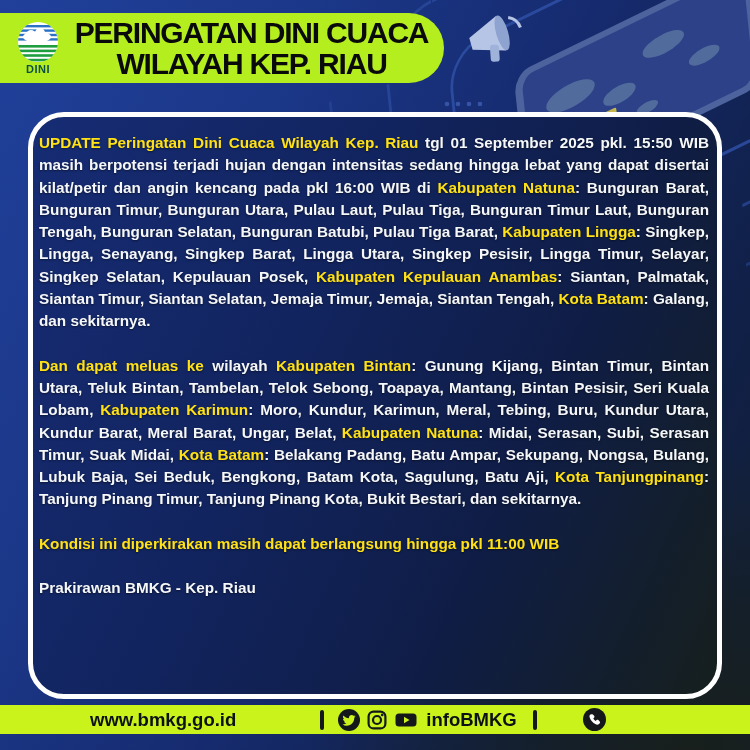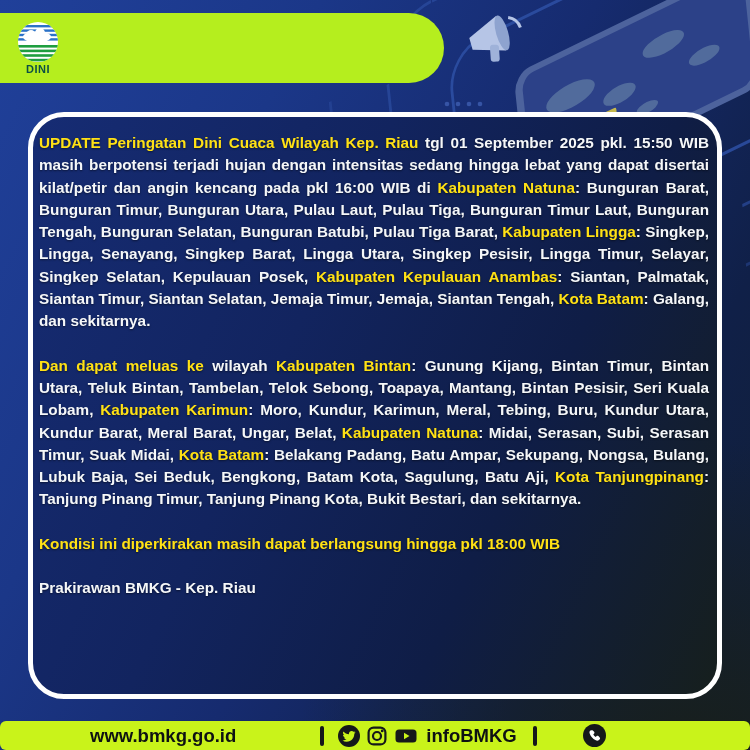--- a/index.html
+++ b/index.html
@@ -43,24 +43,24 @@
     margin:0 0 22px 0;
     font-size:15.3px;line-height:22.3px;font-weight:bold;color:#f5f7f9;
     text-align:justify;text-shadow:0 1px 2px rgba(0,0,0,.5);
   }
   .panel .hl{color:var(--yellow-text);}
   .panel .yellow-line{color:var(--yellow-text);text-align:left;}
   .panel .credit{text-align:left;}
 
   
   .footer{
-    position:absolute;left:0;bottom:0;width:750px;height:29px;z-index:2;
+    position:absolute;left:0;bottom:16px;width:750px;height:29px;z-index:2;
     background:var(--green-footer);
     display:flex;align-items:center;
-    color:var(--ink);font-weight:bold;font-size:18.5px;border-radius:6px;
+    color:var(--ink);font-weight:bold;font-size:18.5px;
   }
   .footer .sep{width:4px;height:20px;background:#15181a;border-radius:2px;flex:0 0 auto;}
   .website{margin-left:90px;}
   .sep1{margin-left:84px;}
   .social-icons{display:flex;align-items:center;gap:6px;margin-left:14px;}
   .handle{margin-left:8px;}
   .sep2{margin-left:16px;}
   .phone-wrap{margin-left:46px;display:flex;align-items:center;}
   .callcenter{margin-left:8px;}
   .ficon{display:block;}
@@ -136,26 +136,30 @@
         <circle cx="14" cy="13.5" r="4.5" fill="#ffffff"></circle>
         <circle cx="23" cy="12" r="5" fill="#ffffff"></circle>
         <rect x="0" y="24" width="42" height="2.6" fill="#1e9e3f"></rect>
         <rect x="0" y="28.6" width="42" height="2.6" fill="#1e9e3f"></rect>
         <rect x="0" y="33.2" width="42" height="2.6" fill="#1e9e3f"></rect>
         <rect x="0" y="37.8" width="42" height="2.6" fill="#1e9e3f"></rect>
       </g>
     </svg>
     <span class="logo-label">DINI</span>
   </div>
+  <div class="title">
+    <div>PERINGATAN DINI CUACA</div>
+    <div>WILAYAH KEP. RIAU</div>
+  </div>
 </header>
 
 <main class="panel">
   <p><span class="hl">UPDATE Peringatan Dini Cuaca Wilayah Kep. Riau</span><span> tgl 01 September 2025 pkl. 15:50 WIB masih berpotensi terjadi hujan dengan intensitas sedang hingga lebat yang dapat disertai kilat/petir dan angin kencang pada pkl 16:00 WIB di </span><span class="hl">Kabupaten Natuna</span><span>: Bunguran Barat, Bunguran Timur, Bunguran Utara, Pulau Laut, Pulau Tiga, Bunguran Timur Laut, Bunguran Tengah, Bunguran Selatan, Bunguran Batubi, Pulau Tiga Barat, </span><span class="hl">Kabupaten Lingga</span><span>: Singkep, Lingga, Senayang, Singkep Barat, Lingga Utara, Singkep Pesisir, Lingga Timur, Selayar, Singkep Selatan, Kepulauan Posek, </span><span class="hl">Kabupaten Kepulauan Anambas</span><span>: Siantan, Palmatak, Siantan Timur, Siantan Selatan, Jemaja Timur, Jemaja, Siantan Tengah, </span><span class="hl">Kota Batam</span><span>: Galang, dan sekitarnya.</span></p>
   <p><span class="hl">Dan dapat meluas ke</span><span> wilayah </span><span class="hl">Kabupaten Bintan</span><span>: Gunung Kijang, Bintan Timur, Bintan Utara, Teluk Bintan, Tambelan, Telok Sebong, Toapaya, Mantang, Bintan Pesisir, Seri Kuala Lobam, </span><span class="hl">Kabupaten Karimun</span><span>: Moro, Kundur, Karimun, Meral, Tebing, Buru, Kundur Utara, Kundur Barat, Meral Barat, Ungar, Belat, </span><span class="hl">Kabupaten Natuna</span><span>: Midai, Serasan, Subi, Serasan Timur, Suak Midai, </span><span class="hl">Kota Batam</span><span>: Belakang Padang, Batu Ampar, Sekupang, Nongsa, Bulang, Lubuk Baja, Sei Beduk, Bengkong, Batam Kota, Sagulung, Batu Aji, </span><span class="hl">Kota Tanjungpinang</span><span>: Tanjung Pinang Timur, Tanjung Pinang Kota, Bukit Bestari, dan sekitarnya.</span></p>
-  <p class="yellow-line">Kondisi ini diperkirakan masih dapat berlangsung hingga pkl 18:00 WIB</p>
+  <p class="yellow-line">Kondisi ini diperkirakan masih dapat berlangsung hingga pkl 11:00 WIB</p>
   <p class="credit">Prakirawan BMKG - Kep. Riau</p>
 </main>
 
 <footer class="footer">
   <span class="website">www.bmkg.go.id</span>
   <div class="sep sep1"></div>
   <div class="social-icons">
     <svg class="ficon" width="22" height="22" viewBox="0 0 22 22">
       <circle cx="11" cy="11" r="11" fill="#15181a"></circle>
       <path fill="#c9f31a" d="M17.6 7.3c-.5.2-1 .4-1.5.4.5-.3 1-.9 1.2-1.5-.5.3-1.1.5-1.7.6-.5-.5-1.2-.9-2-.9-1.5 0-2.7 1.2-2.7 2.7l.1.6c-2.3-.1-4.3-1.2-5.6-2.8-.2.4-.4.9-.4 1.4 0 .9.5 1.7 1.2 2.2-.4 0-.9-.1-1.2-.3v.1c0 1.3.9 2.4 2.2 2.6-.2.1-.5.1-.7.1l-.5-.1c.3 1.1 1.3 1.9 2.5 1.9-.9.7-2.1 1.2-3.4 1.2h-.6c1.2.8 2.6 1.2 4.1 1.2 5 0 7.7-4.1 7.7-7.7v-.3c.5-.4 1-.9 1.3-1.4z"></path>

